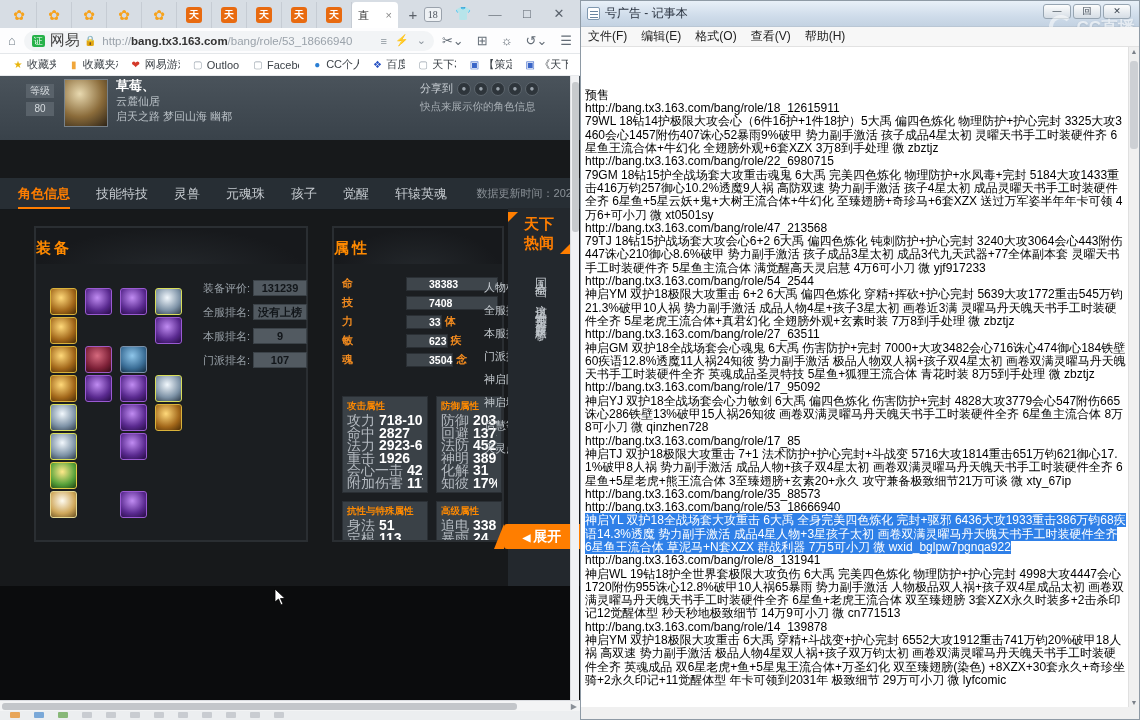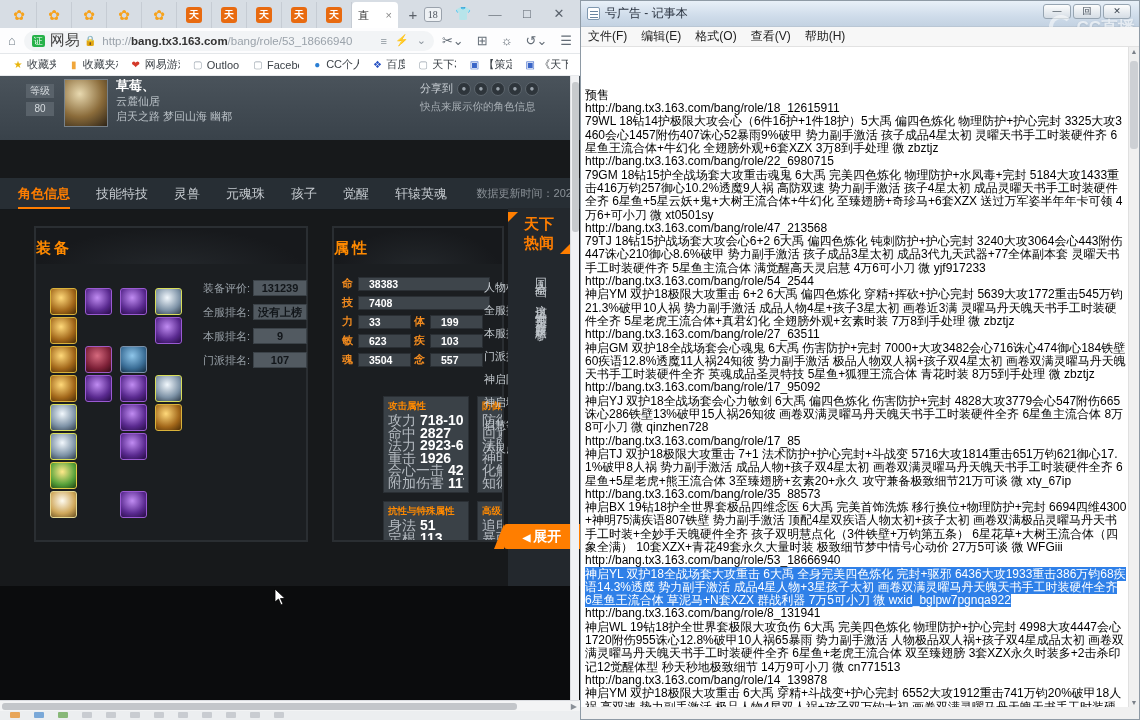--- a/index.html
+++ b/index.html
@@ -77,25 +77,25 @@
   .q-w { background:radial-gradient(circle at 45% 35%,#fefbf0,#cfa75a 60%,#6a5122); border-color:#e4d793; }
 
   .equip-stats { position:absolute; left:156px; top:52px; }
   .es-row { display:flex; align-items:center; margin-bottom:8px; }
   .es-label { width:58px; text-align:right; color:#99a1a8; font-size:11px; flex:none; }
   .es-box { width:54px; height:16px; margin-left:3px; background:#525a61; border:1px solid #3b4248; color:#12161a; font-size:11px; font-weight:bold; text-align:center; line-height:14px; }
 
   .attr-basic { position:absolute; left:8px; top:48px; width:156px; }
   .ab-row { display:flex; align-items:center; margin-bottom:4px; gap:3px; }
   .ab-k { color:#f08a1f; font-size:11px; font-weight:bold; width:13px; flex:none; }
-  .ab-v { background:#3e454b; border:1px solid #2a2f34; color:#fff; font-size:10.5px; font-weight:bold; height:14px; line-height:13px; padding-left:10px; }
+  .ab-v { background:#3e454b; border:1px solid #2a2f34; color:#fff; font-size:10.5px; font-weight:bold; height:14px; line-height:13px; padding-left:22px;margin-left:48px; }
   .ab-v.full { width:132px; }
   .ab-v.half { width:53px; }
 
-  .attr-groups { position:absolute; left:8px; top:168px; width:160px; display:grid; grid-template-columns:86px 66px; gap:8px;margin-left:41px; }
+  .attr-groups { position:absolute; left:8px; top:168px; width:160px; display:grid; grid-template-columns:86px 66px; gap:8px; }
   .agrp { background:#3a4147; border:1px solid #2a2f34; padding:3px 4px; }
   .agrp-title { color:#ff8a00; font-size:9.5px; font-weight:bold; margin-bottom:1px; white-space:nowrap; overflow:hidden; }
   .agrp-row { font-size:14px; line-height:12.5px; color:#b4bac0; white-space:nowrap; overflow:hidden; }
   .agrp-row b { color:#fff; }
 
   .side-labels { position:absolute; left:484px; top:200px; width:24px; overflow:hidden; }
   .sl { color:#c3c9ce; font-size:11px; line-height:23px; white-space:nowrap; }
 
   .hot-sidebar { position:absolute; left:508px; top:132px; width:62px; height:378px; background:#23282d; }
   .hot-badge { position:relative; margin:6px auto 0; width:46px; text-align:center; color:#ff7e00; font-size:15px; font-weight:bold; line-height:19px; }
@@ -492,21 +492,20 @@
         <div class="np-line"><span>79TJ 18钻15护战场套大攻会心6+2 6大禹 偏四色炼化 钝刺防护+护心完封 3240大攻3064会心443附伤447诛心210御心8.6%破甲 势力副手激活 孩子成品3星太初 成品3代九天武器+77全体副本套 灵曜天书手工时装硬件齐 5星鱼主流合体 满觉醒高天灵启慧 4万6可小刀 微 yjf917233</span></div>
         <div class="np-line"><span>http://bang.tx3.163.com/bang/role/54_2544</span></div>
         <div class="np-line"><span>神启YM 双护18极限大攻重击 6+2 6大禹 偏四色炼化 穿精+挥砍+护心完封 5639大攻1772重击545万钧21.3%破甲10人祸 势力副手激活 成品人物4星+孩子3星太初 画卷近3满 灵曜马丹天魄天书手工时装硬件全齐 5星老虎王流合体+真君幻化 全翅膀外观+玄素时装 7万8到手处理 微 zbztjz</span></div>
         <div class="np-line"><span>http://bang.tx3.163.com/bang/role/27_63511</span></div>
         <div class="np-line"><span>神启GM 双护18全战场套会心魂鬼 6大禹 伤害防护+完封 7000+大攻3482会心716诛心474御心184铁壁60疾语12.8%透魔11人祸24知彼 势力副手激活 极品人物双人祸+孩子双4星太初 画卷双满灵曜马丹天魄天书手工时装硬件全齐 英魂成品圣灵特技 5星鱼+狐狸王流合体 青花时装 8万5到手处理 微 zbztjz</span></div>
         <div class="np-line"><span>http://bang.tx3.163.com/bang/role/17_95092</span></div>
         <div class="np-line"><span>神启YJ 双护18全战场套会心力敏剑 6大禹 偏四色炼化 伤害防护+完封 4828大攻3779会心547附伤665诛心286铁壁13%破甲15人祸26知彼 画卷双满灵曜马丹天魄天书手工时装硬件全齐 6星鱼主流合体 8万8可小刀 微 qinzhen728</span></div>
         <div class="np-line"><span>http://bang.tx3.163.com/bang/role/17_85</span></div>
         <div class="np-line"><span>神启TJ 双护18极限大攻重击 7+1 法术防护+护心完封+斗战变 5716大攻1814重击651万钧621御心17.1%破甲8人祸 势力副手激活 成品人物+孩子双4星太初 画卷双满灵曜马丹天魄天书手工时装硬件全齐 6星鱼+5星老虎+熊王流合体 3至臻翅膀+玄素20+永久 攻守兼备极致细节21万可谈 微 xty_67ip</span></div>
         <div class="np-line"><span>http://bang.tx3.163.com/bang/role/35_88573</span></div>
-        <div class="np-line"><span>神启BX 19钻18护全世界套极品四维念医 6大禹 完美首饰洗炼 移行换位+物理防护+完封 6694四维4300+神明75满疾语807铁壁 势力副手激活 顶配4星双疾语人物太初+孩子太初 画卷双满极品灵曜马丹天书手工时装+全妙手天魄硬件全齐 孩子双明慧点化（3件铁壁+万钧第五条） 6星花草+大树王流合体（四象全满） 10套XZX+青花49套永久大量时装 极致细节梦中情号心动价 27万5可谈 微 WFGiii</span></div>
         <div class="np-line"><span>http://bang.tx3.163.com/bang/role/53_18666940</span></div>
         <div class="np-line"><span class="sel">神启YL 双护18全战场套大攻重击 6大禹 全身完美四色炼化 完封+驱邪 6436大攻1933重击386万钧68疾语14.3%透魔 势力副手激活 成品4星人物+3星孩子太初 画卷双满灵曜马丹天魄天书手工时装硬件全齐 6星鱼王流合体 草泥马+N套XZX 群战利器 7万5可小刀 微 wxid_bglpw7pgnqa922</span></div>
         <div class="np-line"><span>http://bang.tx3.163.com/bang/role/8_131941</span></div>
         <div class="np-line"><span>神启WL 19钻18护全世界套极限大攻负伤 6大禹 完美四色炼化 物理防护+护心完封 4998大攻4447会心1720附伤955诛心12.8%破甲10人祸65暴雨 势力副手激活 人物极品双人祸+孩子双4星成品太初 画卷双满灵曜马丹天魄天书手工时装硬件全齐 6星鱼+老虎王流合体 双至臻翅膀 3套XZX永久时装多+2击杀印记12觉醒体型 秒天秒地极致细节 14万9可小刀 微 cn771513</span></div>
         <div class="np-line"><span>http://bang.tx3.163.com/bang/role/14_139878</span></div>
         <div class="np-line"><span>神启YM 双护18极限大攻重击 6大禹 穿精+斗战变+护心完封 6552大攻1912重击741万钧20%破甲18人祸 高双速 势力副手激活 极品人物4星双人祸+孩子双万钧太初 画卷双满灵曜马丹天魄天书手工时装硬件全齐 英魂成品 双6星老虎+鱼+5星鬼王流合体+万圣幻化 双至臻翅膀(染色) +8XZX+30套永久+奇珍坐骑+2永久印记+11觉醒体型 年卡可领到2031年 极致细节 29万可小刀 微 lyfcomic</span></div>
       </div>
     <div class="np-vscroll">
       <div class="arr up">▲</div>
       <div class="thumb"></div>

